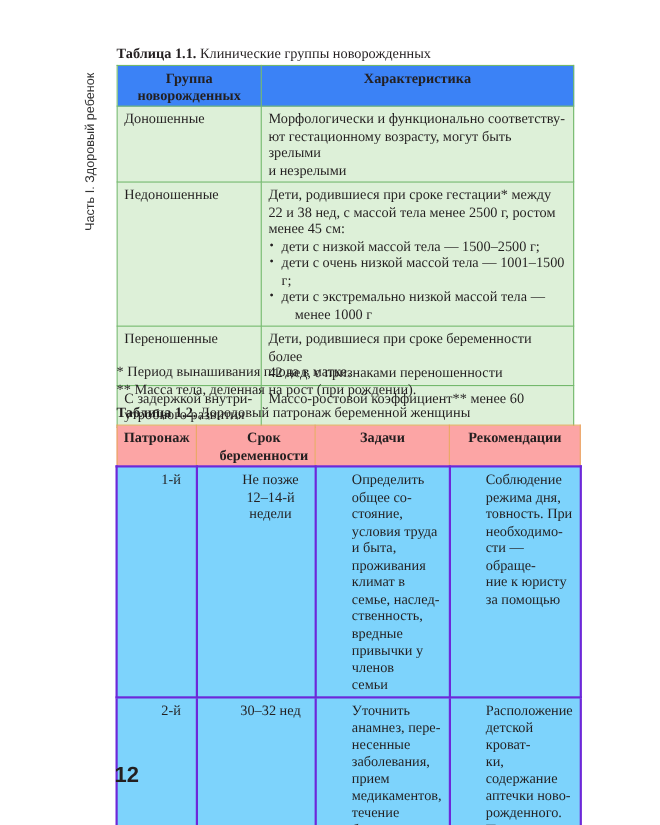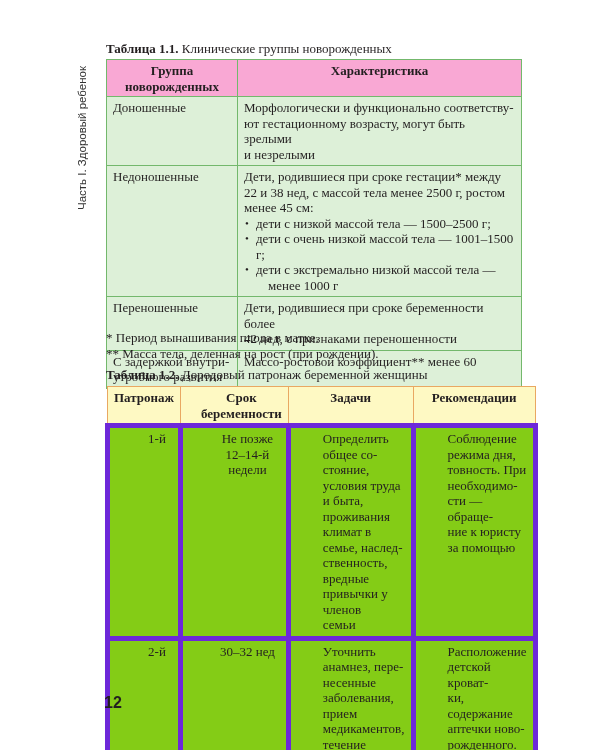--- a/index.html
+++ b/index.html
@@ -19,42 +19,42 @@
   .caption {
     position: absolute; left: 106px; font-size: 13px; line-height: 16px; white-space: nowrap;
   }
   .caption b { font-weight: bold; text-align: center; }
   table { border-collapse: collapse; position: absolute; font-size: 13px; line-height: 15.5px; }
   td, th { vertical-align: top; padding: 3px 6px 3px 6px; }
   th { font-weight: bold; text-align: center; }
 
   
   #t1 { left: 106px; top: 59px; width: 416px; }
-  #t1 th { background: #f9a8d4; border: 1px solid #73b86c; padding-top: 3px; padding-bottom: 2px; }
+  #t1 th { background: #3b82f6; border: 1px solid #73b86c; padding-top: 3px; padding-bottom: 2px; }
   #t1 td { background: #ddf0d8; border: 1px solid #73b86c; margin-left: 28px; }
   #t1 .c1 { width: 118px; }
   #t1 ul { margin: 0; padding: 0; list-style: none; }
   #t1 ul li { position: relative; padding-left: 12px; }
   #t1 ul li::before { content: "•"; position: absolute; left: 1px; top: 0; font-size: 11px; }
   #t1 ul li .cont { display: block; padding-left: 12px; }
 
   .footnote { position: absolute; left: 106px; font-size: 13px; line-height: 16px; white-space: nowrap; }
 
   
   #t2 { left: 105px; top: 386px; width: 415px; }
-  #t2 th { background: #fef9c3; border: 1px solid #e9a862; padding-top: 3px; padding-bottom: 2px; }
-  #t2 td { background: #84cc16; border: 5px solid #6d28d9; padding-left: 32px; }
+  #t2 th { background: #fca5a5; border: 1px solid #e9a862; padding-top: 3px; padding-bottom: 2px; }
+  #t2 td { background: #7dd3fc; border: 2px solid #6d28d9; padding-left: 32px; }
   #t2 td.center { text-align: center; }
   #t2 .w1 { width: 56px; }
   #t2 .w2 { width: 73px; padding-left: 20px; }
   #t2 .w3 { width: 135px; }
 
   .page-num {
     position: absolute; left: 104px; top: 694px;
-    font-family: "Liberation Sans", "DejaVu Sans", sans-serif; font-weight: bold; font-size: 16px;
+    font-family: "Liberation Sans", "DejaVu Sans", sans-serif; font-weight: bold; font-size: 20px;
   }
   .ml { white-space: pre-line; }
 </style>
 </head>
 <body>
 
 <div class="side-running">
   <span>Часть I. Здоровый ребенок</span>
 </div>
 

